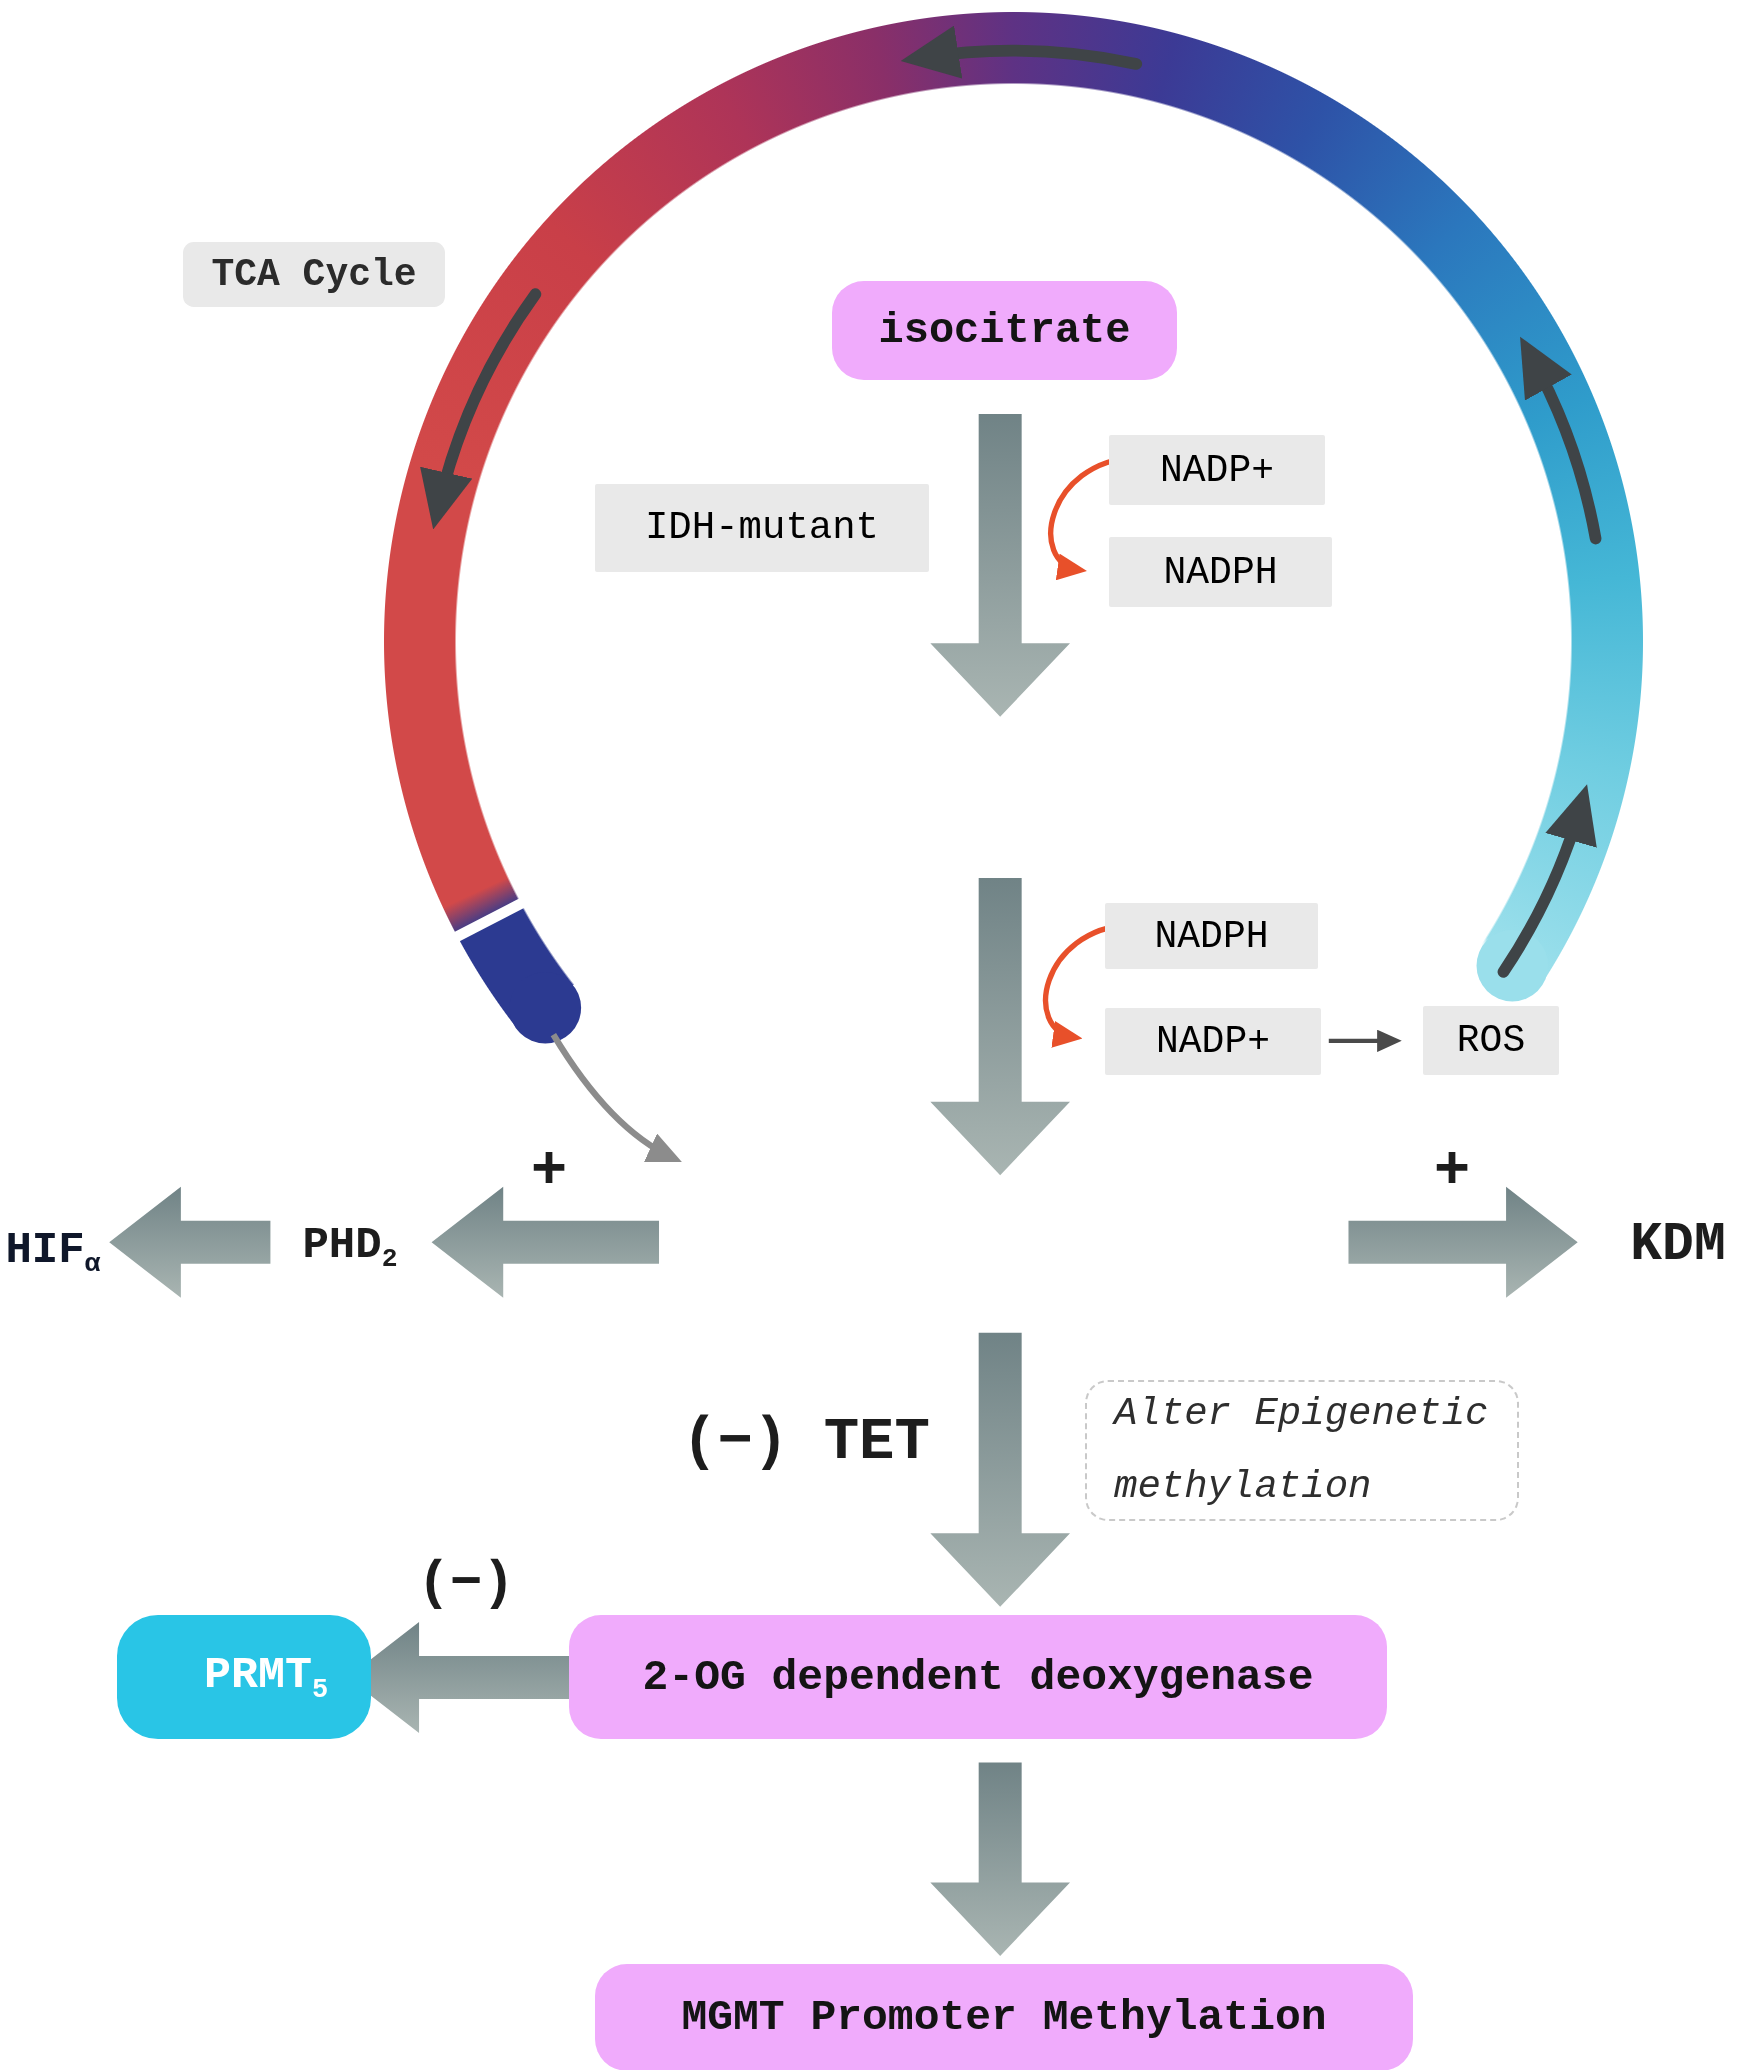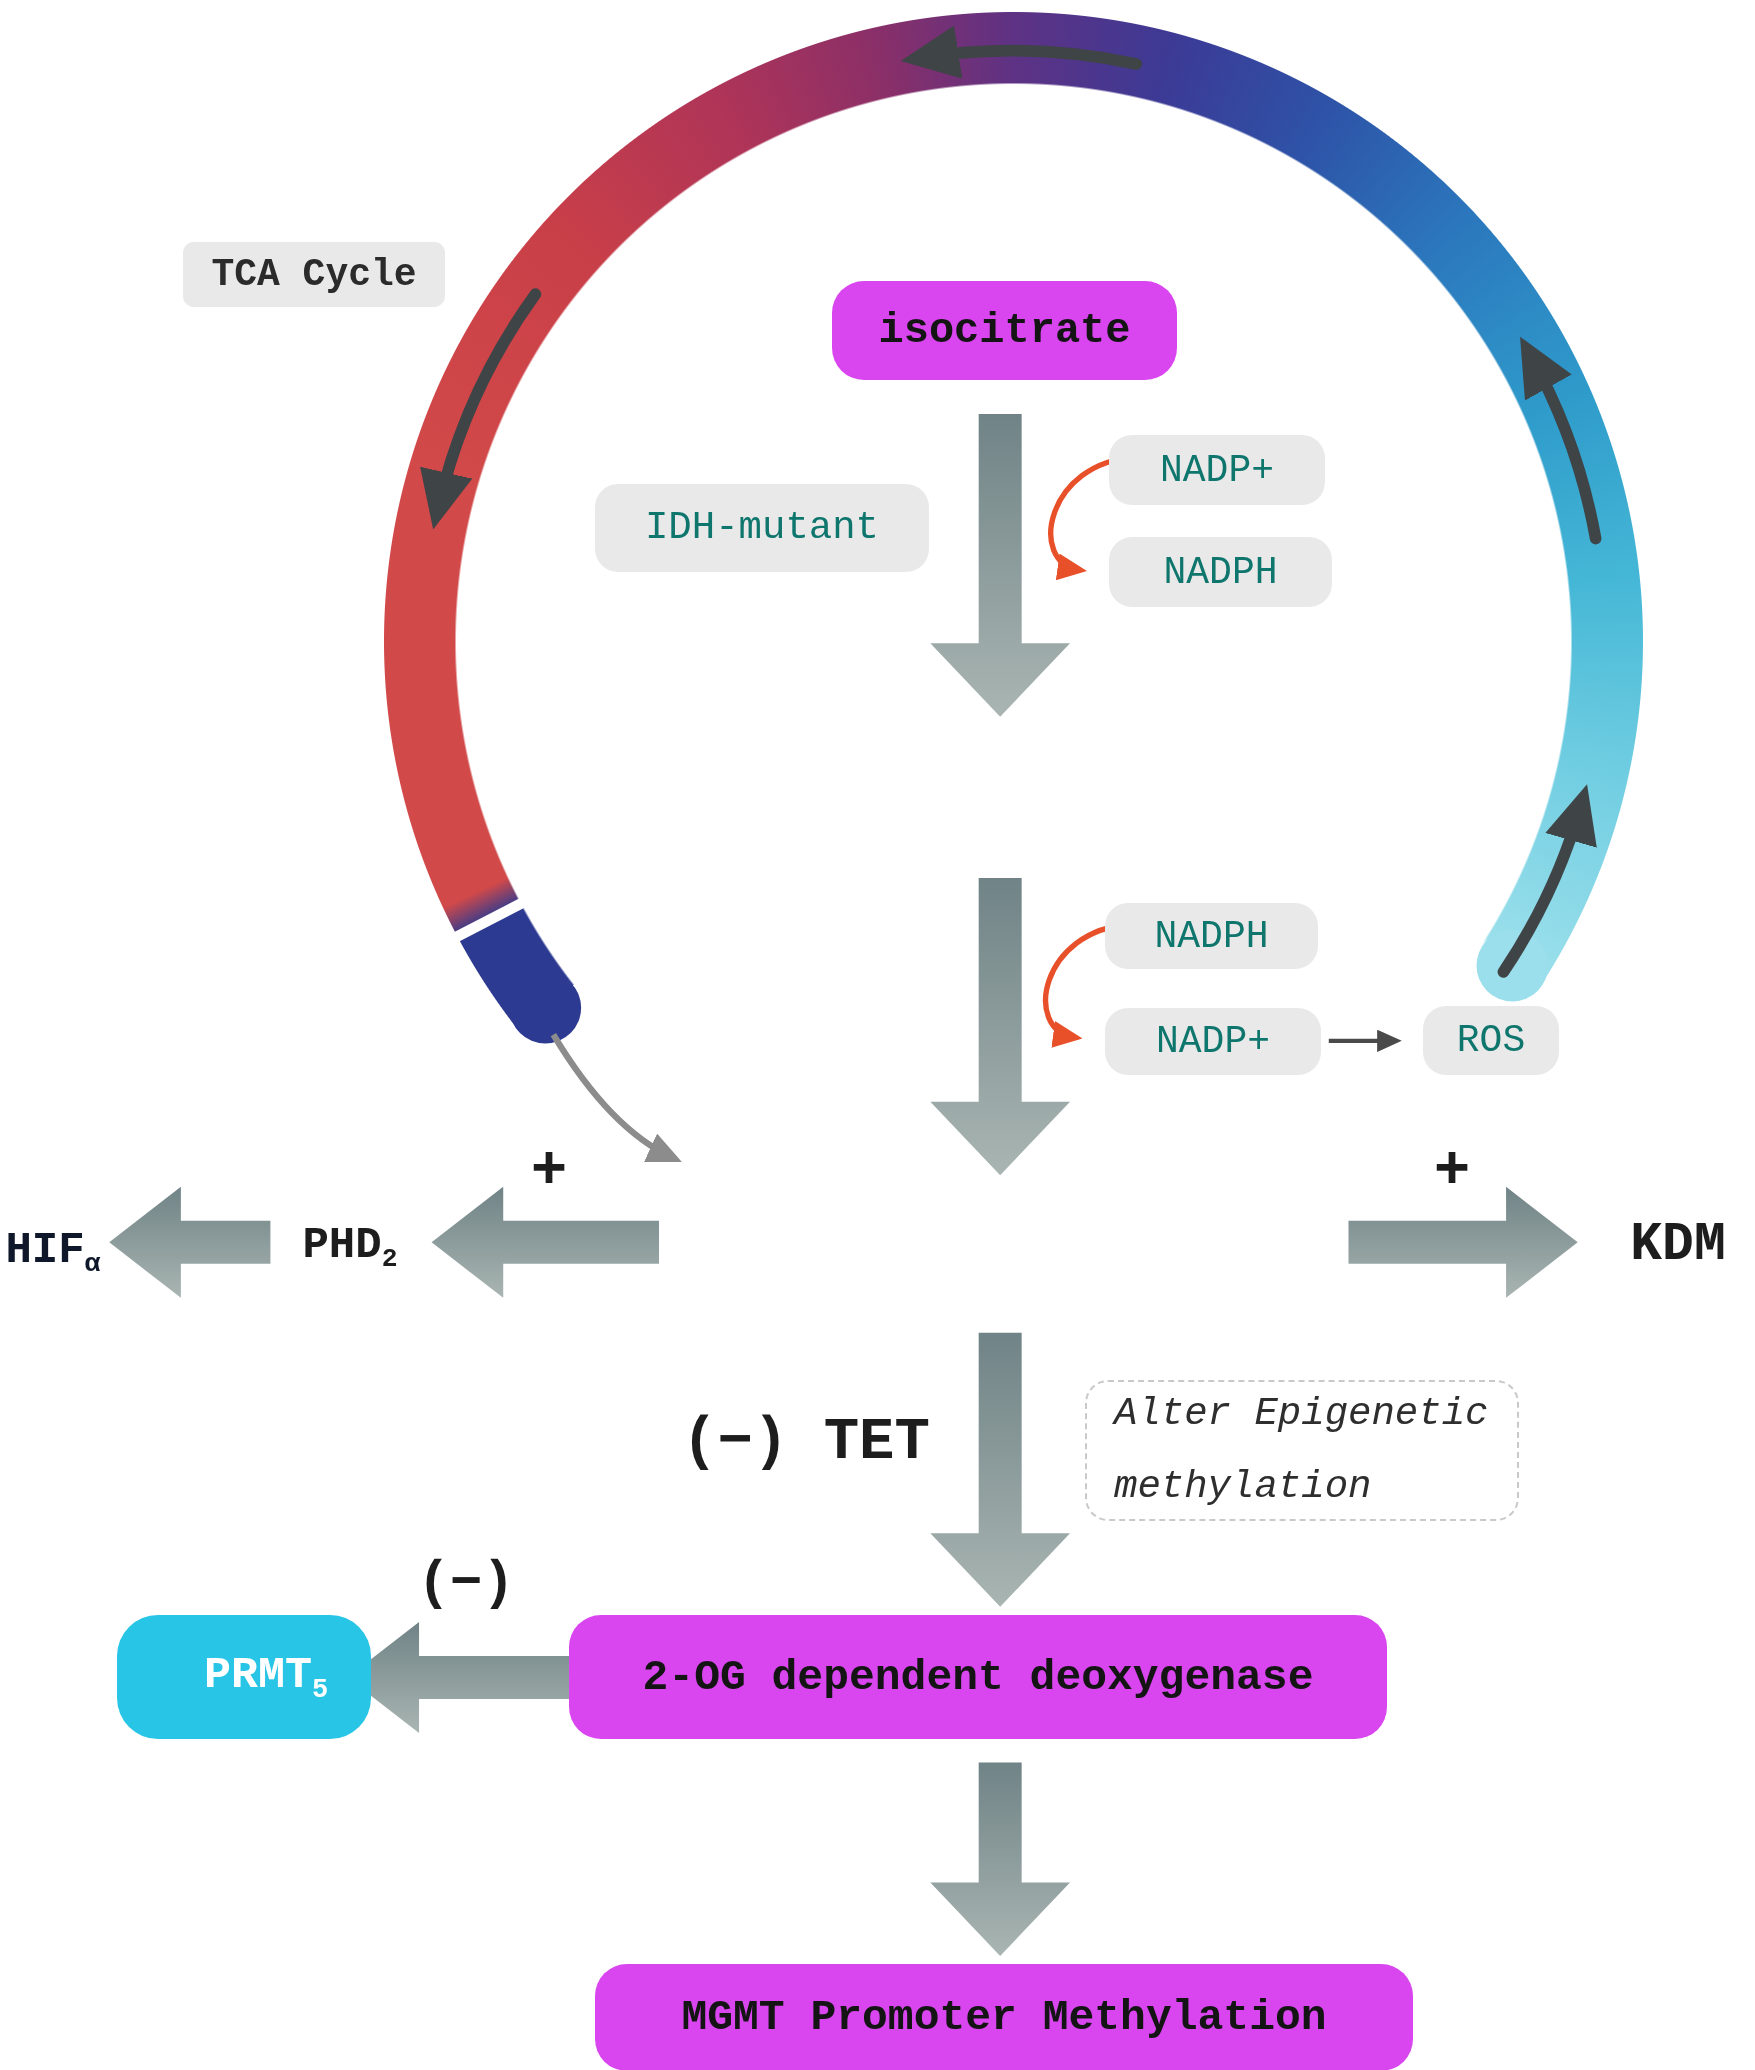--- a/index.html
+++ b/index.html
@@ -22,22 +22,22 @@
       #2f9ccb 195deg,
       #45b7d6 212deg,
       #6fcde1 230deg,
       #9adfeb 250deg,
       transparent 251deg 360deg);
     -webkit-mask:radial-gradient(circle 630px at 50% 50%, transparent 0 557px, #000 559px 629px, transparent 630px);
     mask:radial-gradient(circle 630px at 50% 50%, transparent 0 557px, #000 559px 629px, transparent 630px);
   }
   svg.layer{position:absolute;left:0;top:0;z-index:2;}
   .box{position:absolute;display:flex;align-items:center;justify-content:center;z-index:3;text-align:center;}
-  .green{background:#d946ef;border-radius:32px;font-weight:bold;color:#141414;}
-  .grayb{background:#e9e9e9;border-radius:23px;color:#0f766e;font-weight:400;}
+  .green{background:#f0abfc;border-radius:32px;font-weight:bold;color:#141414;}
+  .grayb{background:#e9e9e9;border-radius:2px;color:#000000;font-weight:400;}
   .cyanb{background:#29c5e6;border-radius:41px;color:#ffffff;font-weight:bold;padding-left:44px;}
   .lbl{position:absolute;transform:translate(-50%,-50%);white-space:nowrap;z-index:3;color:#1d1d1d;}
   .lbl-left{position:absolute;transform:translate(0,-50%);white-space:nowrap;z-index:3;color:#0f172a;}
   sub{font-size:0.6em;}
   #note{
     position:absolute;left:1085px;top:1380px;width:434px;height:141px;z-index:3;
     border:2.7px dashed #c9c9c9;border-radius:23px;background:#fff;
     display:flex;flex-direction:column;justify-content:center;padding-left:27px;box-sizing:border-box;
     font-style:italic;font-size:39px;color:#2e2e2e;line-height:1.25;gap:24px;
   }

